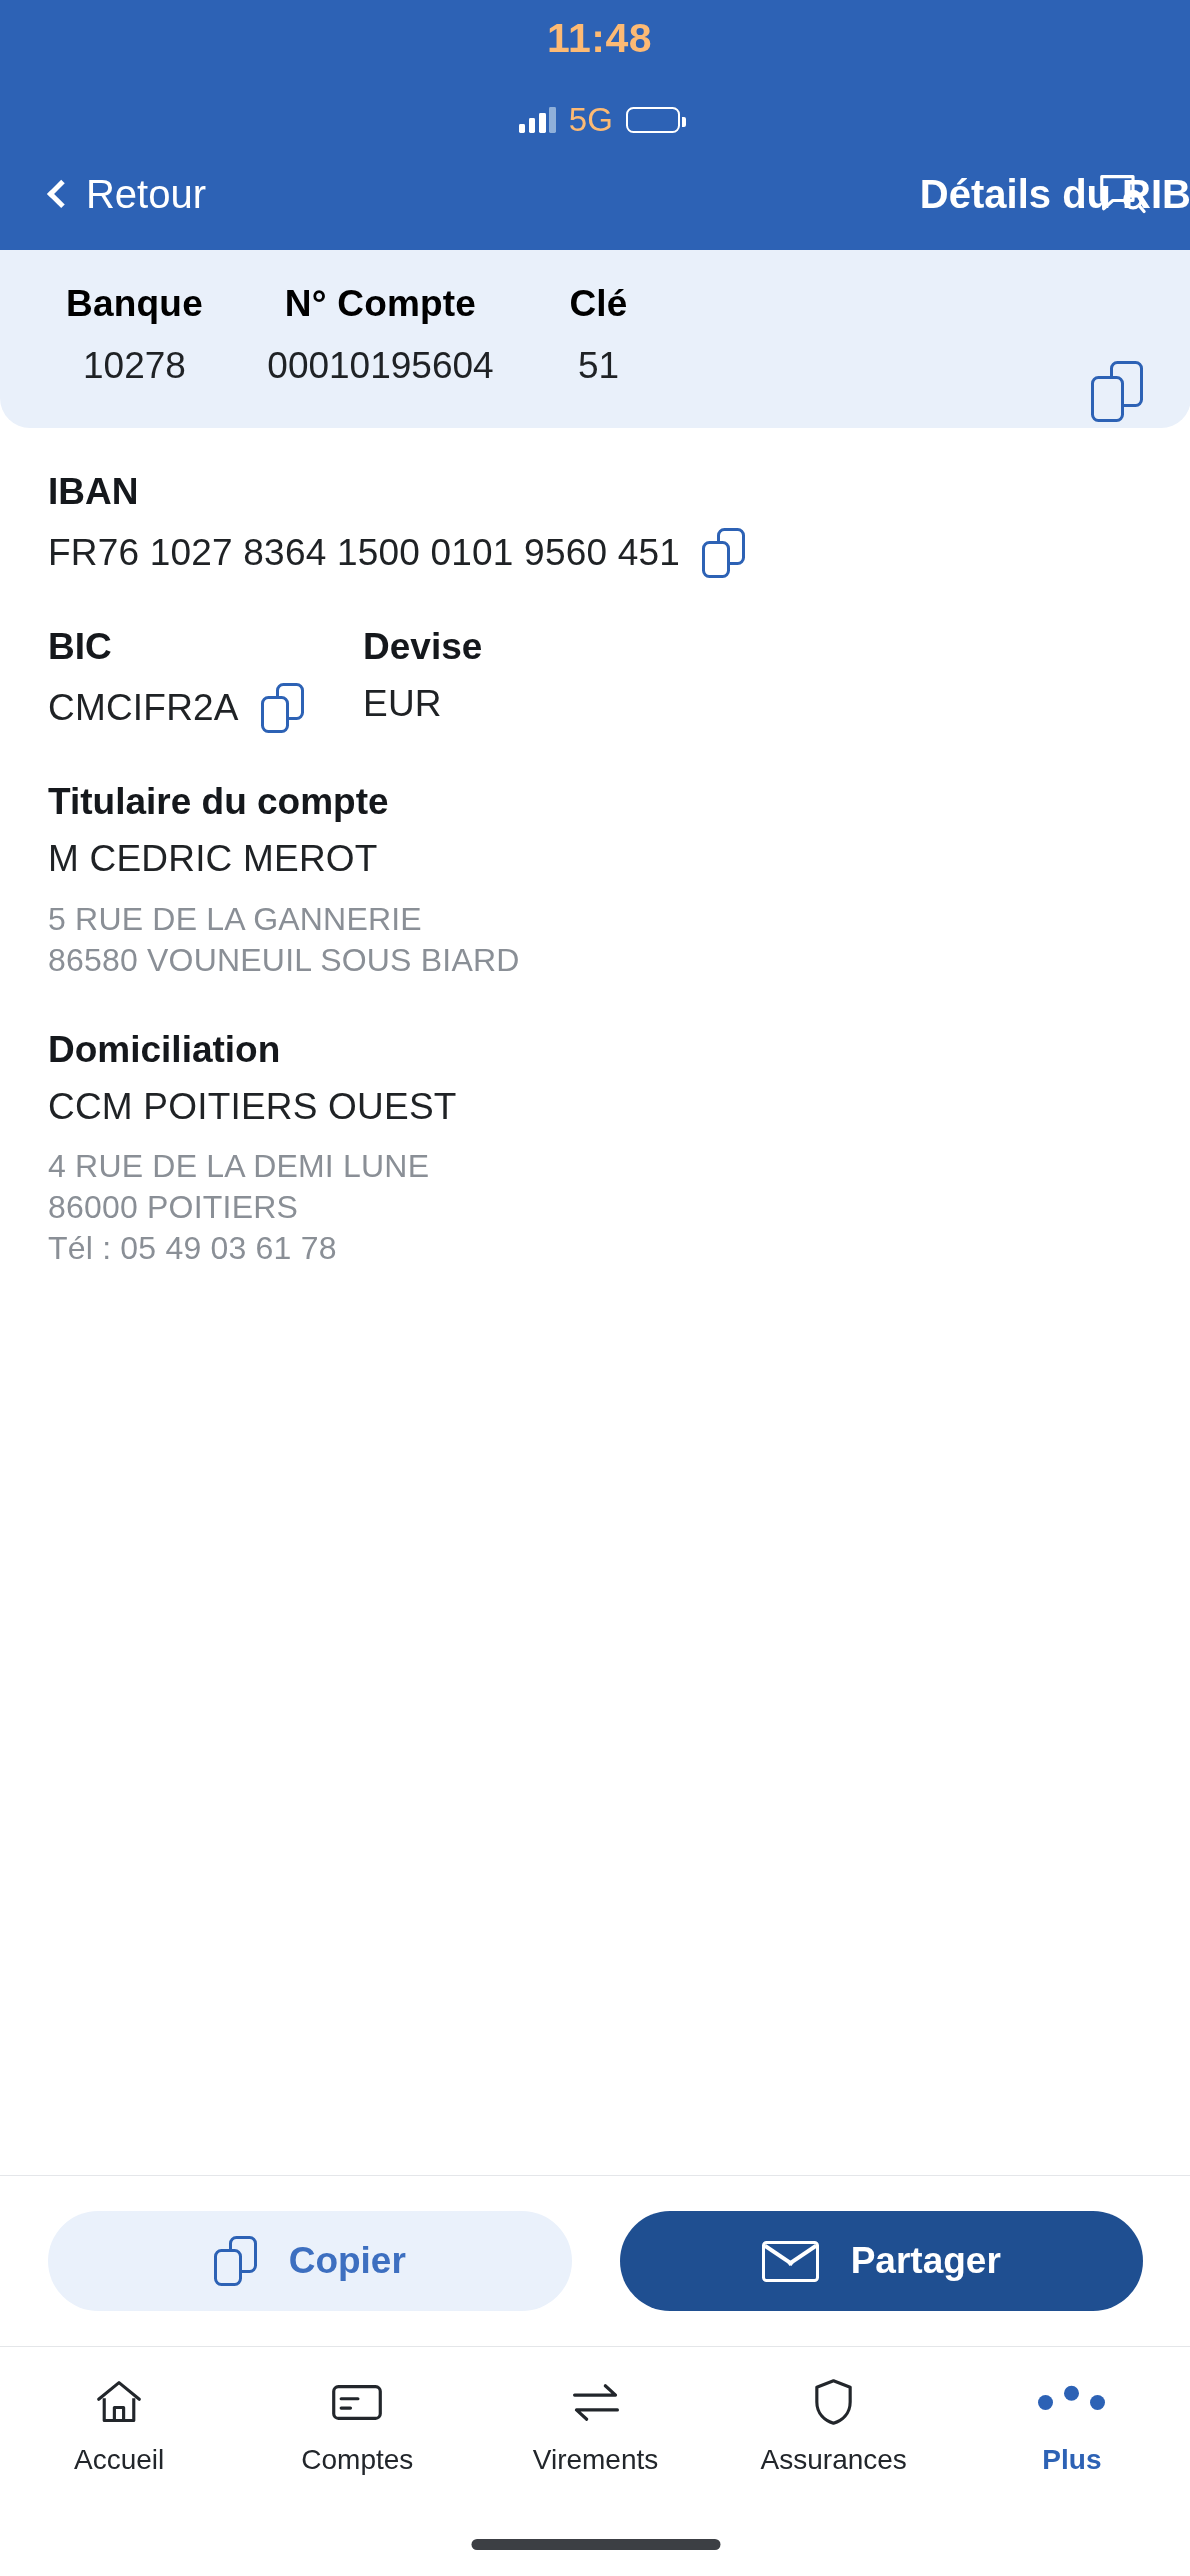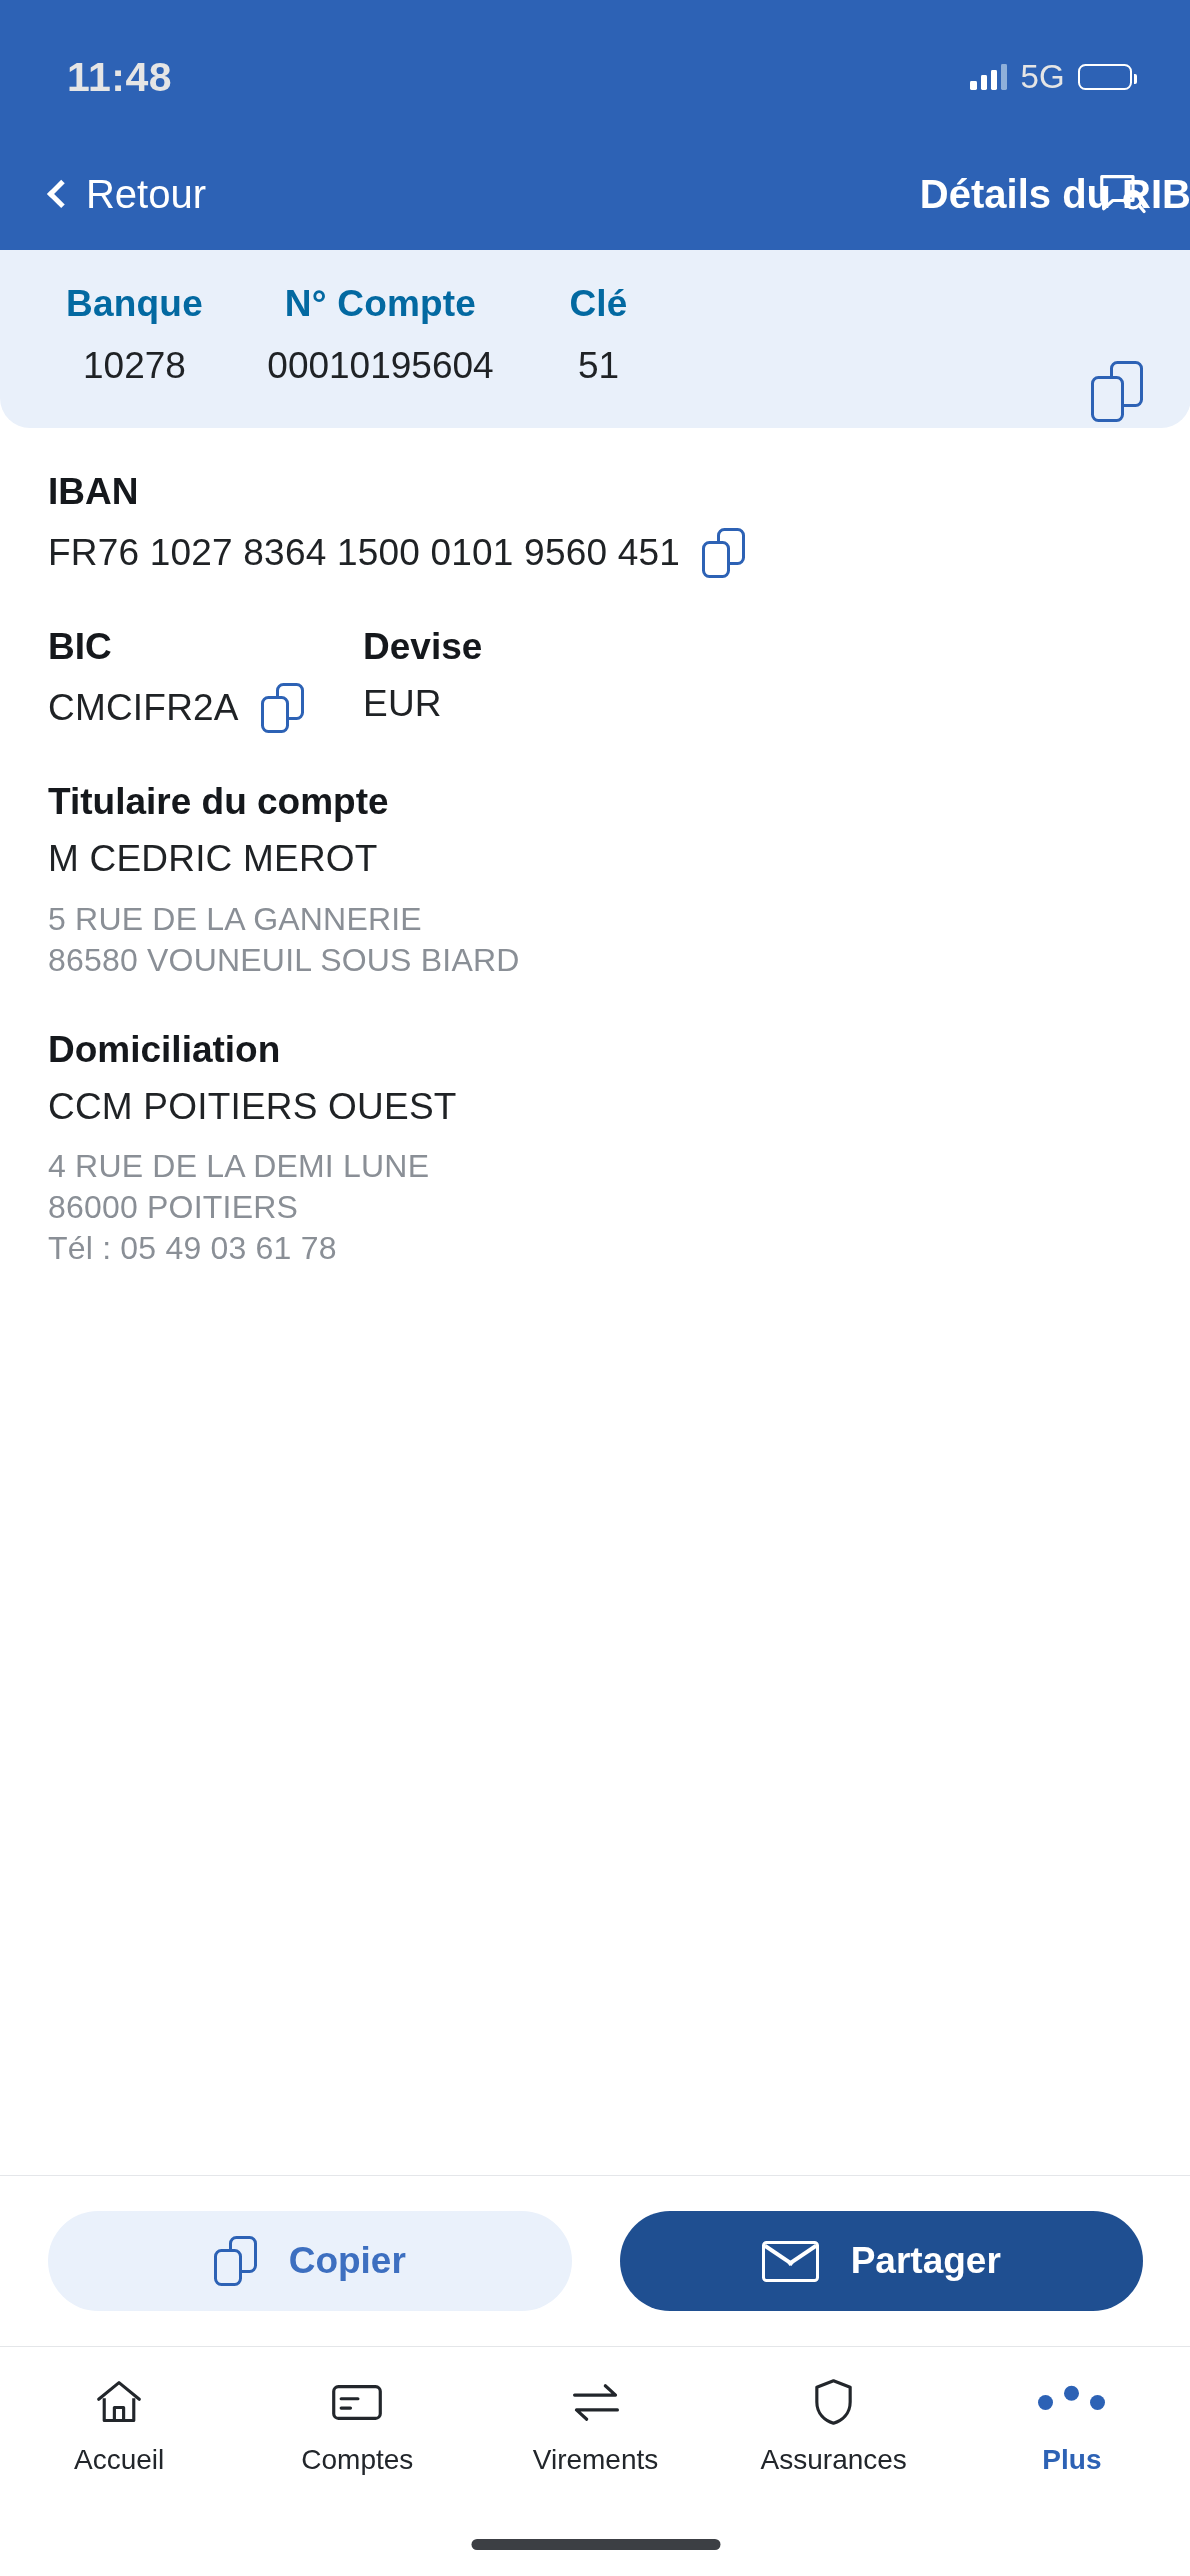--- a/index.html
+++ b/index.html
@@ -15,21 +15,22 @@
   }
 
   
   .status-bar {
     height: 139px;
     background: #2d62b5;
     display: flex;
     align-items: center;
     justify-content: space-between;
     padding: 0 59px 0 67px;
-    color: #e5e5e5;
+    color: #fdba74;
+    flex-direction: column;
   }
   .status-time {
     font-size: 41px;
     font-weight: 600;
     letter-spacing: 0.5px;
     margin-top: 15px;
   }
   .status-right {
     display: flex;
     align-items: center;
@@ -87,21 +88,21 @@
     padding: 33px 37px 41px 37px;
     position: relative;
   }
   .rib-grid { display: flex; align-items: flex-start; }
   .rib-col { text-align: center; }
   .rib-col.banque   { width: 195px; }
   .rib-col.guichet  { width: 195px; }
   .rib-col.compte   { width: 297px; }
   .rib-col.cle      { width: 139px; }
   .rib-head {
-    font-size: 37px; font-weight: 700; color: #0369a1; letter-spacing: 0.2px;
+    font-size: 37px; font-weight: 700; color: #000000; letter-spacing: 0.2px;
   }
   .rib-val {
     margin-top: 20.4px;
     font-size: 37px; font-weight: 400; color: #1f2225;
   }
   .rib-copy {
     position: absolute; right: 48px; top: 111px;
   }
 
   

